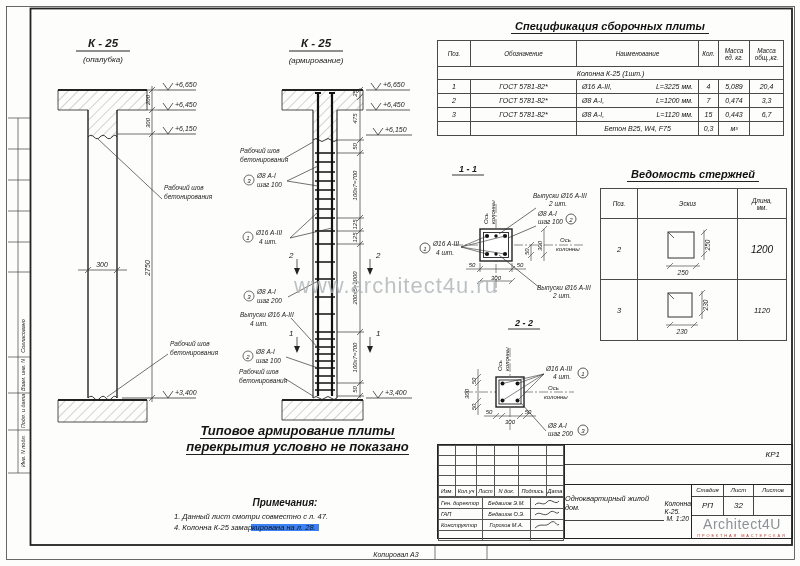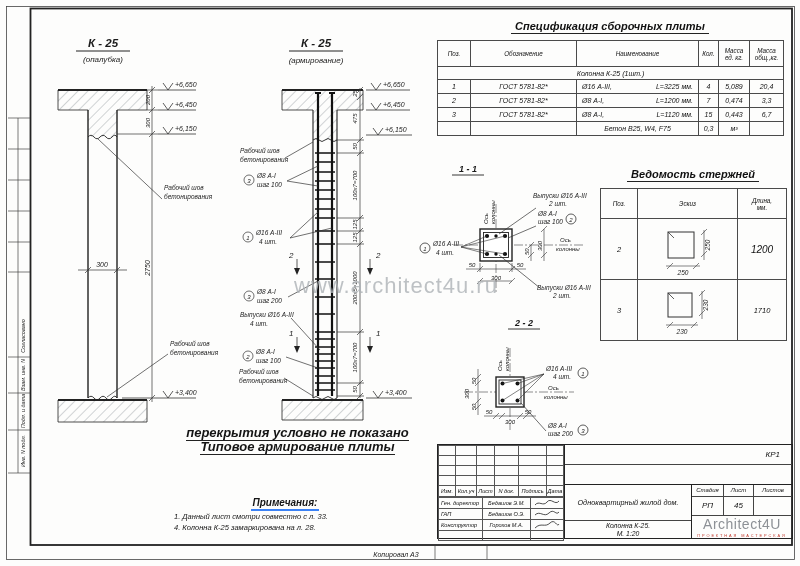--- a/index.html
+++ b/index.html
@@ -20,35 +20,35 @@
   table.gt{border-collapse:collapse;table-layout:fixed;border:1.6px solid #333;width:100%;}
   table.gt td,table.gt th{border:1px solid #4a4a4a;font:italic 7px "Liberation Sans",sans-serif;
         color:#111;text-align:center;padding:0 1px;overflow:hidden;white-space:pre-line;}
   table.gt th{font-size:6.3px;font-weight:normal;}
   .namecell{display:flex;justify-content:space-between;padding:0 4px;}
   
   .mainnote{font:italic bold 13px "Liberation Sans",sans-serif;color:#151515;text-align:center;line-height:1.1;}
   .mainnote span{border-bottom:1px solid #222;}
   .notes{font:italic 7.5px "Liberation Sans",sans-serif;color:#151515;}
   .notes .nt{font-size:10px;font-weight:bold;text-align:center;margin-bottom:4px;}
-  .notes .nt span{border-bottom:2px solid #3b82f6;padding:0 2px 1px;}
+  .notes .nt span{border-bottom:7px solid #3b82f6;padding:0 2px 16px;}
   .notes div.itm{margin:1.5px 0 0 14px;}
   
   .tb{position:absolute;left:437px;top:444px;width:356px;height:95px;border:1.8px solid #222;box-sizing:border-box;}
   .tb *{box-sizing:border-box;}
   .tb-left{position:absolute;left:0;top:0;width:127px;height:100%;border-right:1.6px solid #222;}
   .tb table{border-collapse:collapse;table-layout:fixed;width:100%;}
   .tb td{border:0.8px solid #555;font:italic 5.6px "Liberation Sans",sans-serif;color:#111;
          padding:0;text-align:center;overflow:hidden;white-space:nowrap;}
   .tb .rolecell{text-align:left;padding-left:2px;}
   .tb-r1{position:absolute;left:127px;top:0;right:0;height:20px;border-bottom:0.9px solid #444;
          font:italic 8px "Liberation Sans",sans-serif;color:#111;line-height:19px;text-align:right;padding-right:12px;}
   .tb-r2{position:absolute;left:127px;top:20px;right:0;height:20px;border-bottom:1.4px solid #222;}
   .tb-r3{position:absolute;left:127px;top:40px;right:0;bottom:0;display:flex;}
-  .proj{width:127px;border-right:1.4px solid #222;display:flex;flex-direction:column;}
+  .proj{width:127px;border-right:1.4px solid #222;display:flex;flex-direction:row;}
   .projname{height:36px;border-bottom:0.9px solid #444;display:flex;align-items:center;justify-content:center;
             font:italic 7.3px "Liberation Sans",sans-serif;color:#111;}
   .dwgname{flex:1;display:flex;flex-direction:column;align-items:center;justify-content:center;
            font:italic 6.8px "Liberation Sans",sans-serif;color:#111;line-height:1.15;}
   .stageblk{flex:1;display:flex;flex-direction:column;}
   .stagehdr,.stageval{display:flex;}
   .stagehdr{height:13px;}
   .stageval{height:21px;}
   .scell{border-right:0.9px solid #444;border-bottom:0.9px solid #444;flex:none;display:flex;
          align-items:center;justify-content:center;font:italic 6px "Liberation Sans",sans-serif;color:#111;text-align:center;}
@@ -428,34 +428,34 @@
       <td style="font-size:7.5px">3</td>
       <td>
         <svg width="96" height="52" viewBox="0 0 96 52">
           <rect x="28" y="6" width="24" height="24" fill="none" stroke="#333" stroke-width="1"></rect>
           <path d="M28,6l6,6" stroke="#333" stroke-width="0.8"></path>
           <path d="M26,38H58 M27,41l6,-6 M51,41l6,-6 M62,4V32 M59,9l6,-6 M59,29l6,-6" stroke="#333" stroke-width="0.6" fill="none"></path>
           <text x="42" y="47" text-anchor="middle">230</text>
           <text transform="translate(68,18) rotate(-90)" text-anchor="middle">230</text>
         </svg>
       </td>
-      <td style="font-size:7.5px">1710</td>
+      <td style="font-size:7.5px">1120</td>
     </tr>
   </tbody>
       </table>
 </div>
 
 <div class="ov mainnote" style="left:150px;top:424px;width:295px;">
+  <div><span>Типовое армирование плиты</span></div>
   <div style="margin-top:2px"><span>перекрытия условно не показано</span></div>
-  <div><span>Типовое армирование плиты</span></div>
 </div>
 
 <div class="ov notes" style="left:160px;top:497px;width:250px;">
   <div class="nt"><span>Примечания:</span></div>
-  <div class="itm">1. Данный лист смотри совместно с л. 33.</div>
+  <div class="itm">1. Данный лист смотри совместно с л. 47.</div>
   <div class="itm">4. Колонна К-25 замаркирована на л. 28.</div>
 </div>
 
 <div class="tb">
   <div class="tb-left">
     <table>
       <colgroup>
             <col style="width:17px">
             <col style="width:21px">
             <col style="width:18px">
@@ -559,21 +559,21 @@
       </div>
     </div>
     <div class="stageblk">
       <div class="stagehdr">
         <div class="scell" style="width:32px">Стадия</div>
         <div class="scell" style="width:30px">Лист</div>
         <div class="scell" style="flex:1">Листов</div>
       </div>
       <div class="stageval">
         <div class="scell sv" style="width:32px">РП</div>
-        <div class="scell sv" style="width:30px">45</div>
+        <div class="scell sv" style="width:30px">32</div>
         <div class="scell sv" style="flex:1"></div>
       </div>
       <div class="logo">
         <div class="logotxt">Architect4U</div>
         <div class="logosub">ПРОЕКТНАЯ МАСТЕРСКАЯ</div>
       </div>
     </div>
   </div>
 </div>
 

